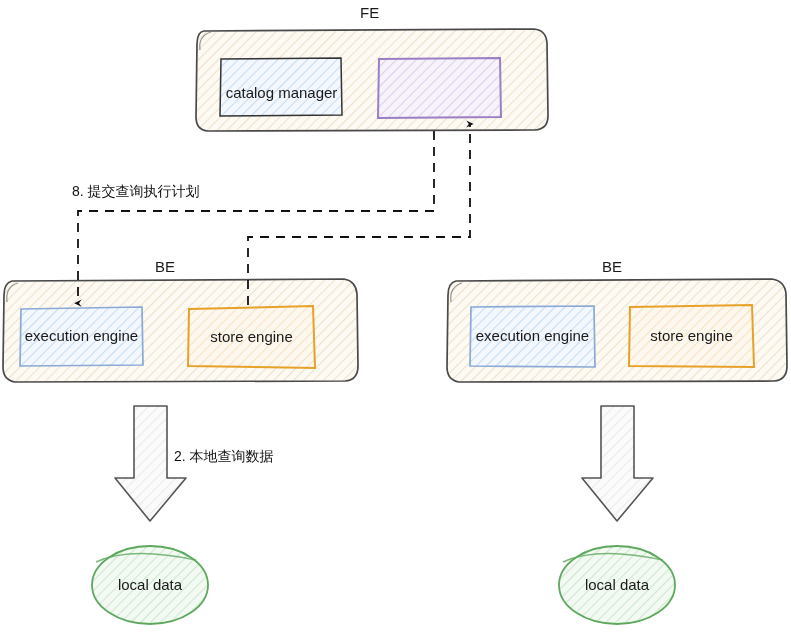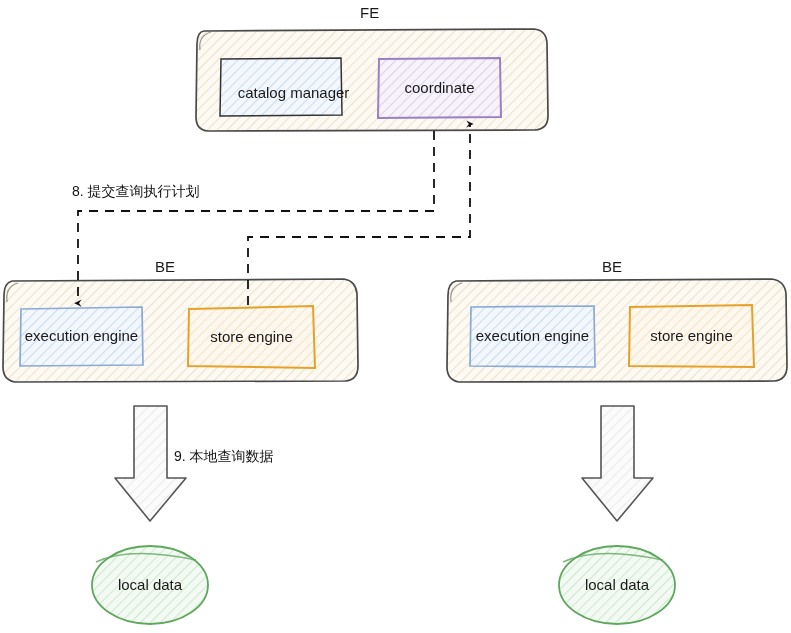--- a/index.html
+++ b/index.html
@@ -109,25 +109,22 @@
     <g>
       <ellipse cx="617" cy="585" rx="58" ry="39" fill="url(#hatchGreen)" stroke="#5ea85e" stroke-width="1.8"></ellipse>
       <path d="M563,562 Q597,546 663,560" fill="none" stroke="#5ea85e" stroke-width="1.5" opacity="0.8"></path>
     </g>
   </svg>
 
   <div class="lbl node-title" style="left:360px;top:4px;">FE</div>
   <div class="lbl node-title" style="left:155px;top:258px;">BE</div>
   <div class="lbl node-title" style="left:602px;top:258px;">BE</div>
 
-  <div class="box-text" style="left:233px;top:58px;width:121px;height:71px;">
+  <div class="box-text" style="left:221px;top:58px;width:121px;height:71px;">
     <span>catalog manager</span>
-  </div>
-  <div class="box-text" style="left:378px;top:58px;width:123px;height:60px;">
-    <span>coordinate</span>
   </div>
 
   <div class="box-text" style="left:20px;top:307px;width:123px;height:59px;">
     <span>execution engine</span>
   </div>
   <div class="box-text" style="left:188px;top:306px;width:127px;height:62px;">
     <span>store engine</span>
   </div>
 
   <div class="box-text" style="left:470px;top:306px;width:125px;height:61px;">
@@ -138,15 +135,15 @@
   </div>
 
   <div class="box-text" style="left:92px;top:566px;width:116px;height:38px;">
     <span>local data</span>
   </div>
   <div class="box-text" style="left:559px;top:566px;width:116px;height:38px;">
     <span>local data</span>
   </div>
 
   <div class="lbl flow-lbl" style="left:72px;top:183px;">8. 提交查询执行计划</div>
-  <div class="lbl flow-lbl" style="left:174px;top:448px;">9. 本地查询数据</div>
+  <div class="lbl flow-lbl" style="left:174px;top:448px;">2. 本地查询数据</div>
 
 </div>
 
 </body></html>

